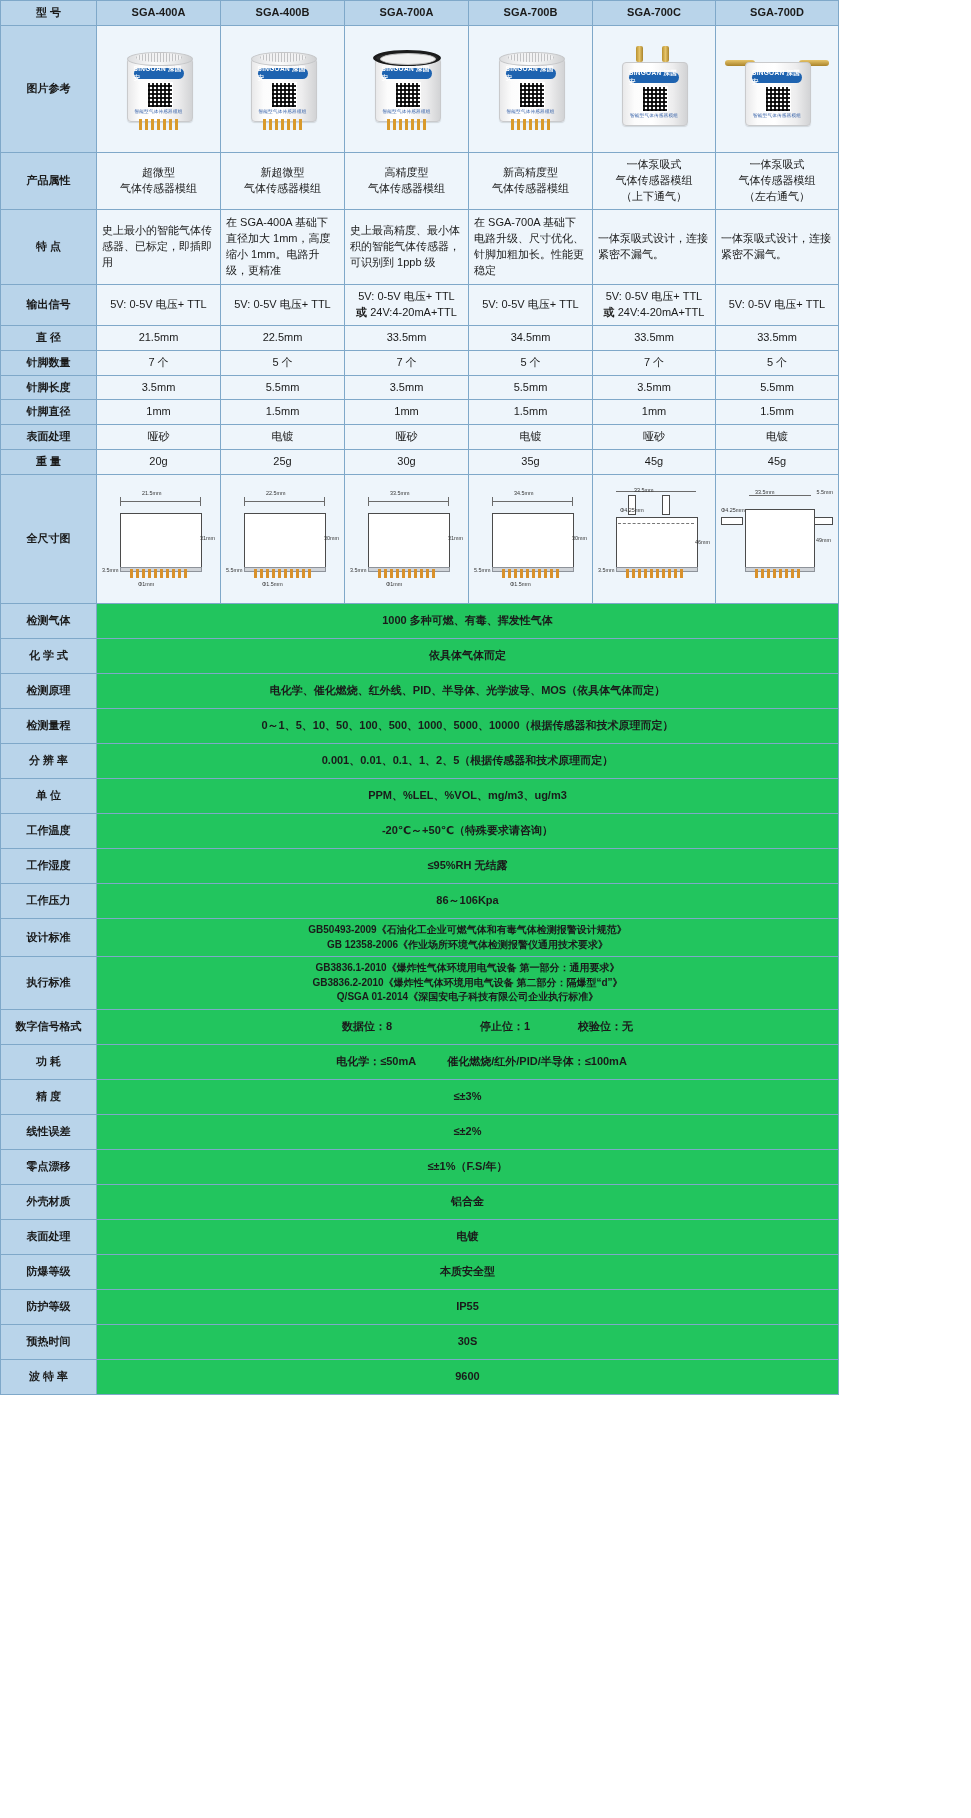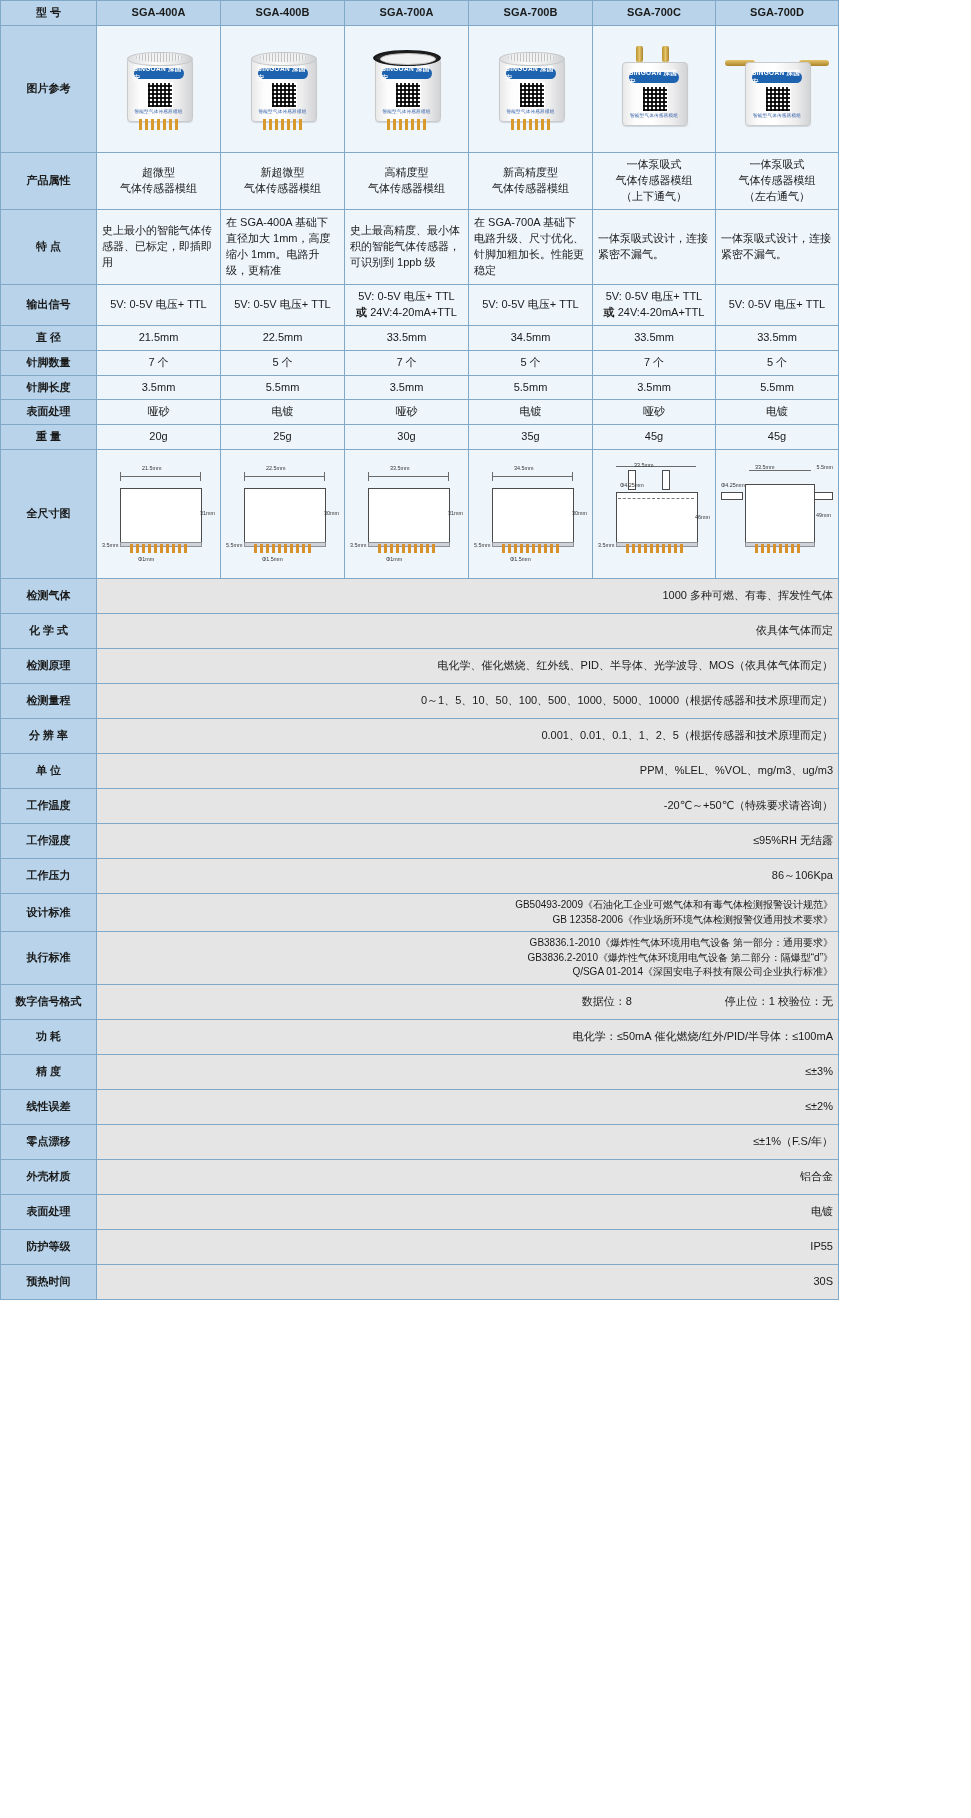--- a/index.html
+++ b/index.html
@@ -4,21 +4,21 @@
 <style>
   html,body{margin:0;padding:0;background:#ffffff;}
   body{font-family:"Liberation Sans","DejaVu Sans",sans-serif;}
   #page{width:971px;min-height:1818px;position:relative;background:#fff;}
   table.spec{border-collapse:collapse;width:838px;margin:0;table-layout:fixed;}
   table.spec td, table.spec th{border:1px solid #7fa8c9;vertical-align:middle;padding:4px 5px;font-size:11px;color:#1a1a1a;line-height:1.45;}
   .lbl{background:#b9d4ea;text-align:center;font-weight:bold;font-size:11.5px;color:#11223a;width:96px;}
   .cell{background:#eef5fb;text-align:center;}
   .cell.left{text-align:left;}
   .hdr{background:#b9d4ea;text-align:center;font-weight:bold;font-size:12px;color:#11223a;}
-  .wide{background:#e5e5e5;text-align:right;padding-left:7px;}
+  .wide{background:#22c55e;text-align:center;padding-left:7px;font-weight:bold;}
   .small{font-size:10px;}
   .bold{font-weight:bold;}
   
   .imgcell{background:#eef5fb;height:118px;padding:0;}
   .sensorwrap{width:100%;height:118px;display:flex;align-items:center;justify-content:center;}
   .sensor{position:relative;width:72px;height:86px;}
   .body{position:absolute;left:4px;top:12px;width:64px;height:62px;border-radius:4px;
         background:linear-gradient(to right,#e9e9ea 0%,#fcfcfc 18%,#ffffff 45%,#ededee 78%,#d2d3d5 100%);
         border:1px solid #c9cacc;box-shadow:0 1px 1px rgba(0,0,0,.12);}
   .top{position:absolute;left:4px;top:6px;width:64px;height:12px;border-radius:50%/55%;
@@ -238,20 +238,29 @@
   <tr>
     <td class="lbl">针脚长度</td>
     <td class="cell">3.5mm</td>
     <td class="cell">5.5mm</td>
     <td class="cell">3.5mm</td>
     <td class="cell">5.5mm</td>
     <td class="cell">3.5mm</td>
     <td class="cell">5.5mm</td>
   </tr>
 
+  <tr>
+    <td class="lbl">针脚直径</td>
+    <td class="cell">1mm</td>
+    <td class="cell">1.5mm</td>
+    <td class="cell">1mm</td>
+    <td class="cell">1.5mm</td>
+    <td class="cell">1mm</td>
+    <td class="cell">1.5mm</td>
+  </tr>
 
   <tr>
     <td class="lbl">表面处理</td>
     <td class="cell">哑砂</td>
     <td class="cell">电镀</td>
     <td class="cell">哑砂</td>
     <td class="cell">电镀</td>
     <td class="cell">哑砂</td>
     <td class="cell">电镀</td>
   </tr>
@@ -455,22 +464,30 @@
   </tr>
   <tr>
     <td class="lbl">外壳材质</td>
     <td class="wide" colspan="6" style="height:26px">铝合金</td>
   </tr>
   <tr>
     <td class="lbl">表面处理</td>
     <td class="wide" colspan="6" style="height:26px">电镀</td>
   </tr>
   <tr>
+    <td class="lbl">防爆等级</td>
+    <td class="wide" colspan="6" style="height:26px">本质安全型</td>
+  </tr>
+  <tr>
     <td class="lbl">防护等级</td>
     <td class="wide" colspan="6" style="height:26px">IP55</td>
   </tr>
   <tr>
     <td class="lbl">预热时间</td>
     <td class="wide" colspan="6" style="height:26px">30S</td>
+  </tr>
+  <tr>
+    <td class="lbl">波 特 率</td>
+    <td class="wide" colspan="6" style="height:26px">9600</td>
   </tr>
 </tbody>
     </table>
 </div>
 
 </body></html>

